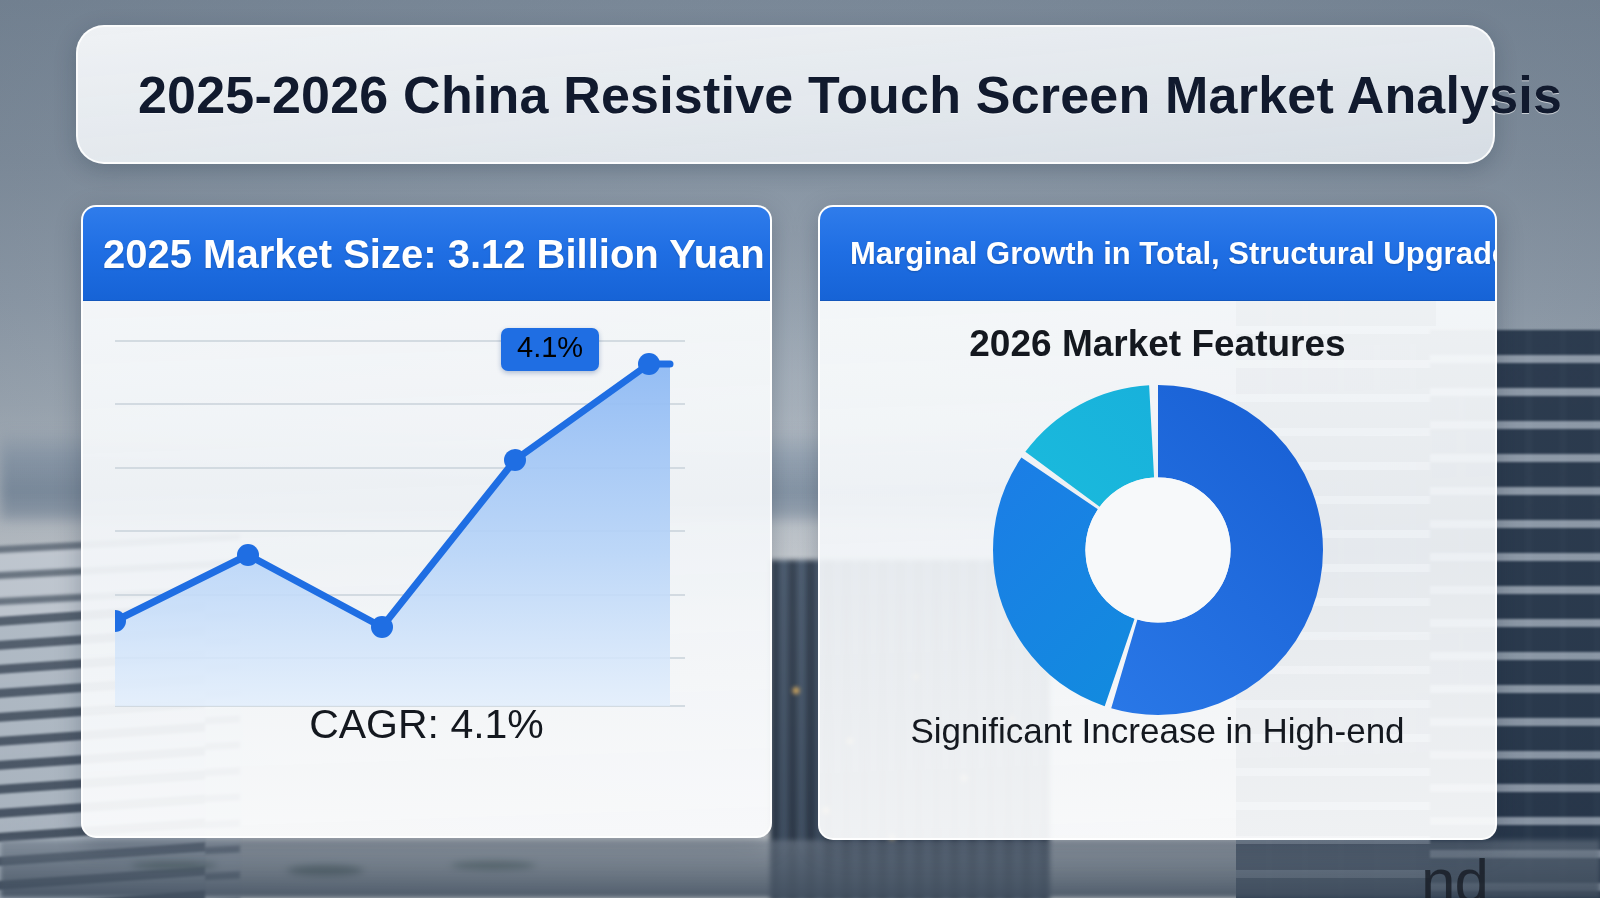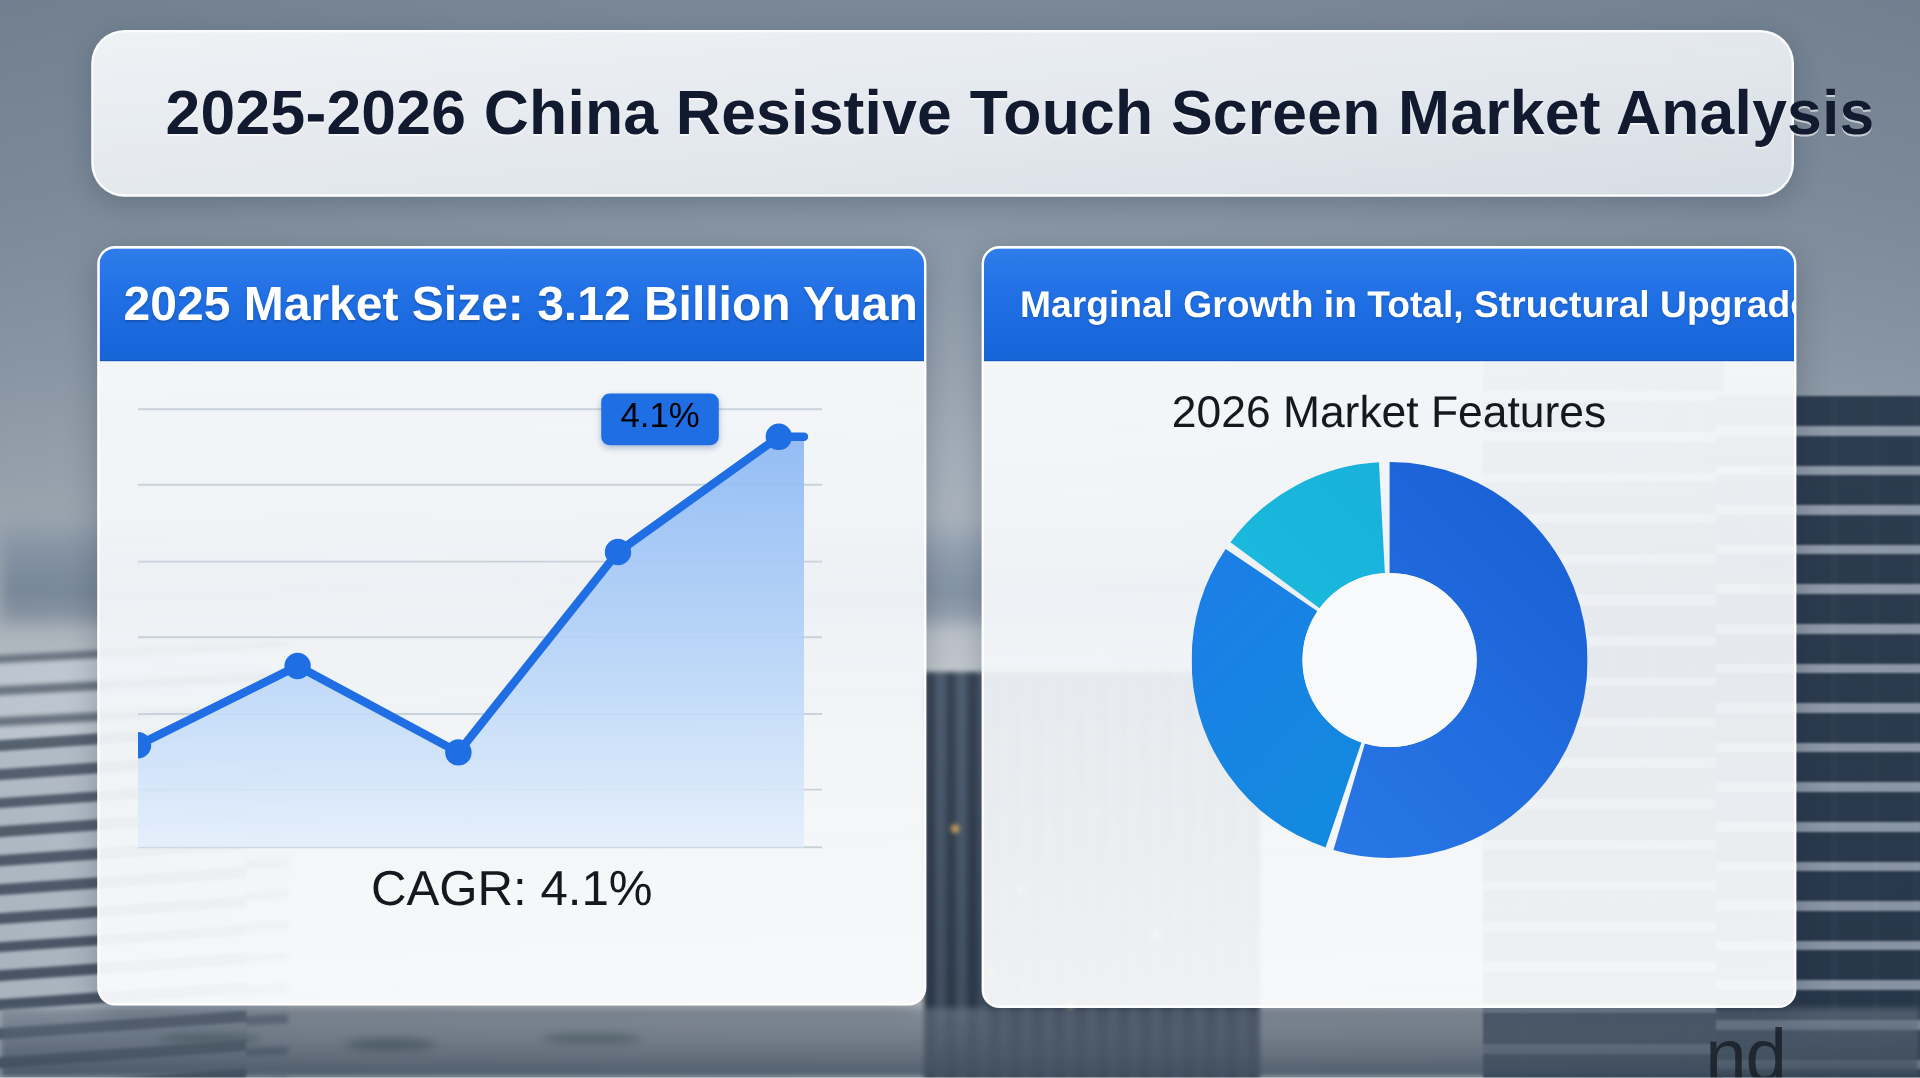--- a/index.html
+++ b/index.html
@@ -184,34 +184,34 @@
     color: #000000;
     font-size: 29px;
     font-weight: 500;
     padding: 4px 16px 7px;
     border-radius: 7px;
     line-height: 1.1;
     box-shadow: 0 2px 5px rgba(16,60,130,.30);
   }
   .cagr-label {
     position: absolute;
-    left: 0; right: 0; top: 416px;
+    left: 0; right: 0; top: 400px;
     text-align: center;
     font-size: 41px;
     color: #14181f;
     font-weight: 400;
   }
 
   
   .donut-title {
     position: absolute; left: 0; right: 0; top: 22px;
     text-align: center;
     font-size: 37px;
     color: #14181f;
-    font-weight: 400;
+    font-weight: 700;
   }
   .donut-holder {
     position: absolute; left: 0; right: 0; top: 84px;
     display: flex; justify-content: center;
   }
   .donut-caption {
     position: absolute; left: 26px; right: 26px; top: 408px;
     text-align: center;
     font-size: 35px;
     line-height: 1.25;
@@ -325,18 +325,19 @@
             <circle cx="100" cy="100" r="72" stroke="url(#segMid)" stroke-dasharray="132.2 320.2" stroke-dashoffset="-249.8"></circle>
 
             <circle cx="100" cy="100" r="72" stroke="url(#segCyan)" stroke-dasharray="63.3 389.1" stroke-dashoffset="-385"></circle>
           </g>
 
           <circle cx="100" cy="100" r="44" fill="#f7f9fa"></circle>
         </svg>
       </div>
 
       <div class="donut-caption">
+        <div>Significant Increase in High-end</div>
       </div>
 
     </div>
   </div>
 
 </div>
 
 </body></html>

